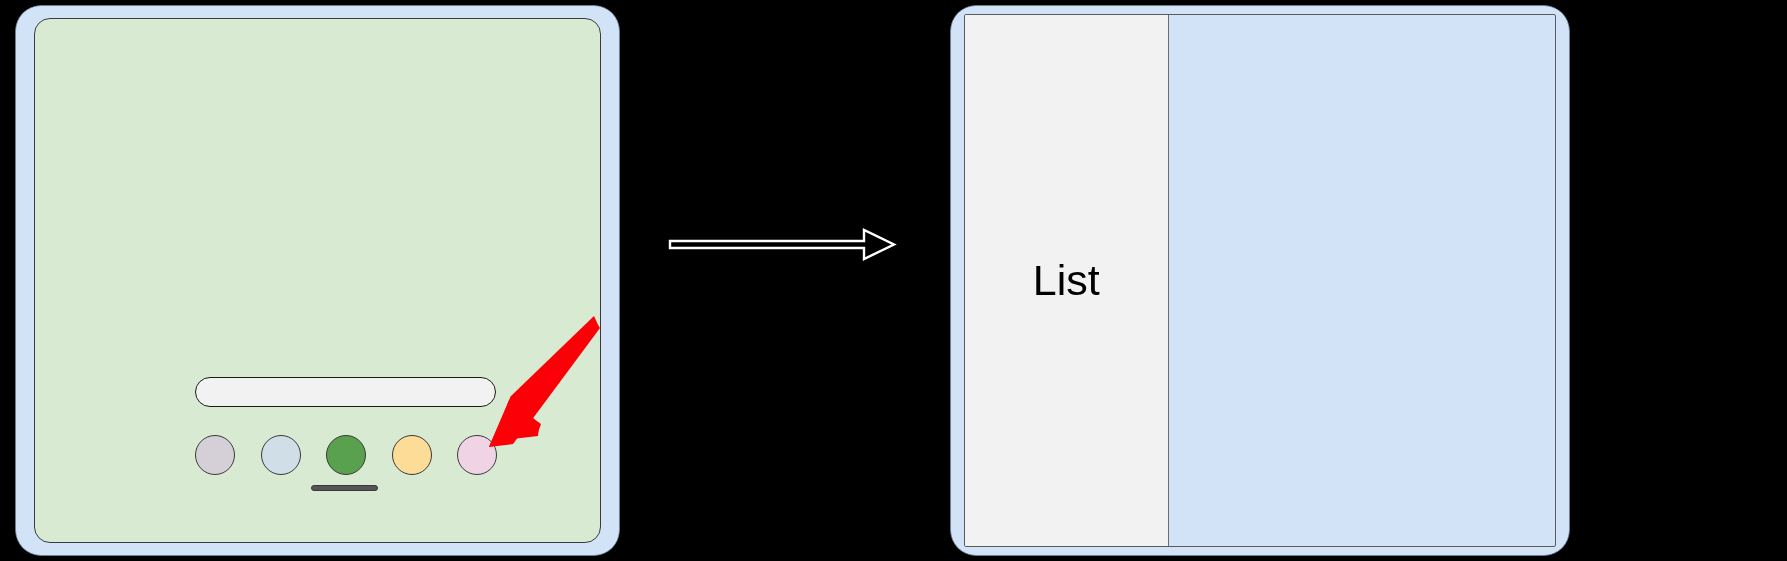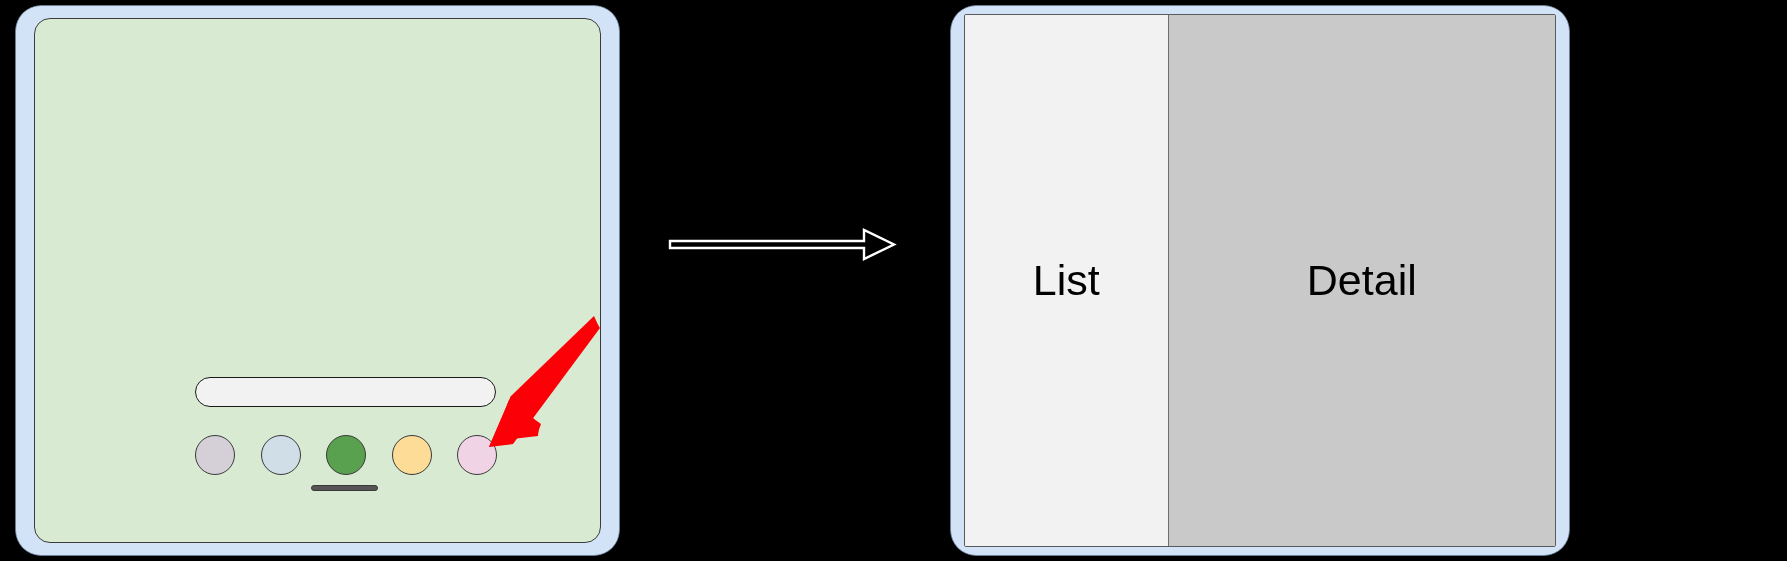--- a/index.html
+++ b/index.html
@@ -194,19 +194,16 @@
     <path d="M2,19 L196,19 L196,8 L226,22.5 L196,37 L196,26 L2,26 Z" fill="#000000" stroke="#ffffff" stroke-width="2.4" stroke-linejoin="miter"></path>
   </svg>
 
   <div class="tablet" id="tablet-split">
     <div class="tablet-bezel"></div>
 
     <div class="split-screen">
       <div class="pane pane-list">
         <span>List</span>
       </div>
-      <div class="pane pane-detail">
-        <span>Detail</span>
-      </div>
     </div>
   </div>
 
 </div>
 
 </body></html>

